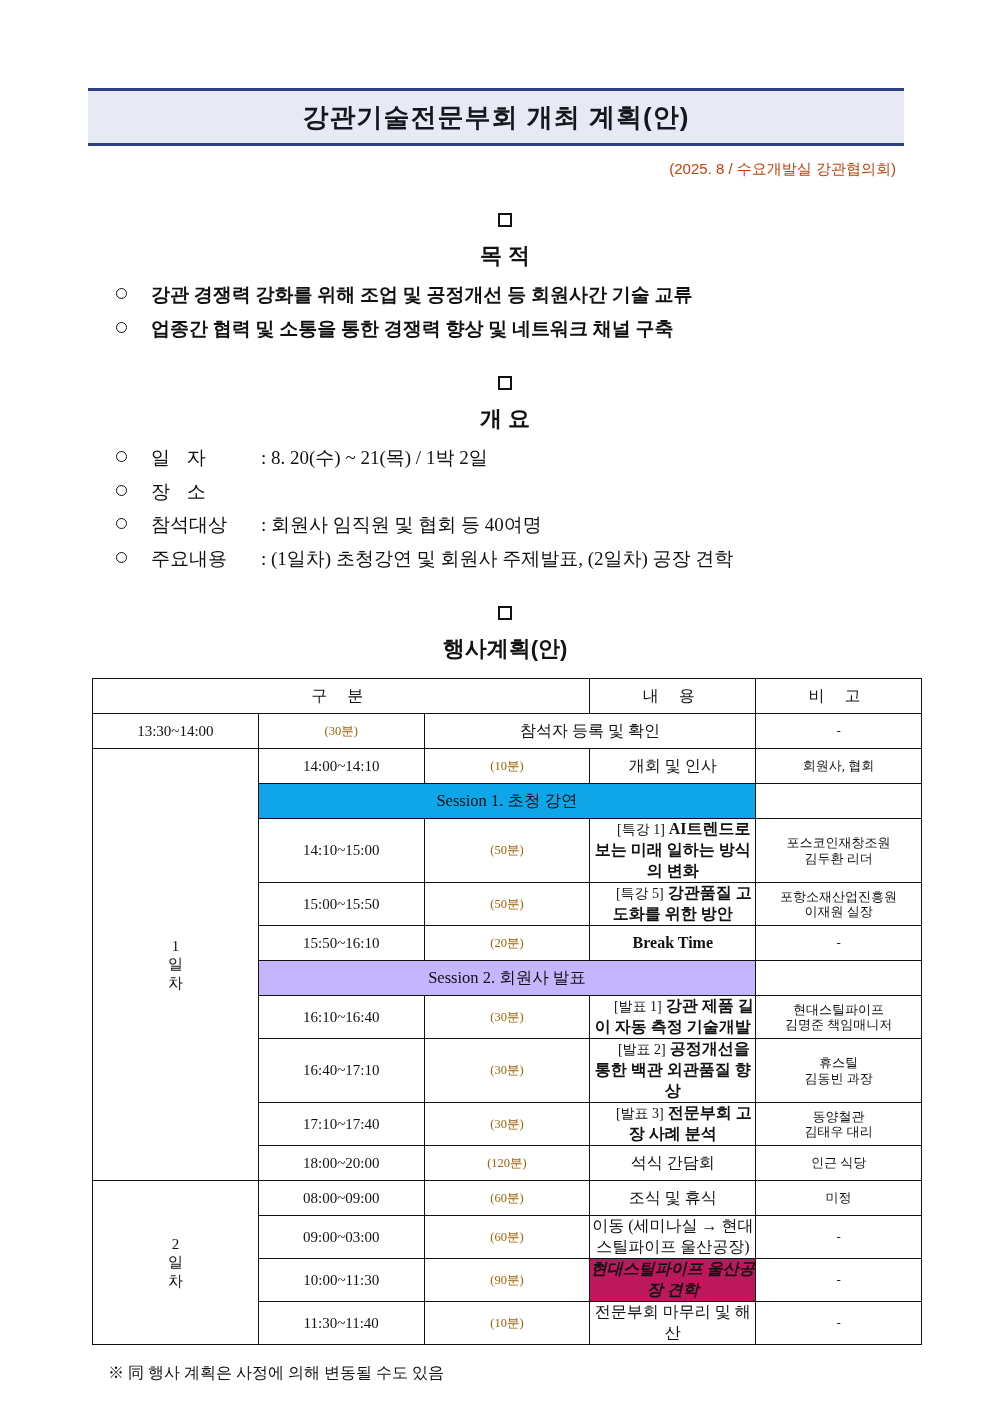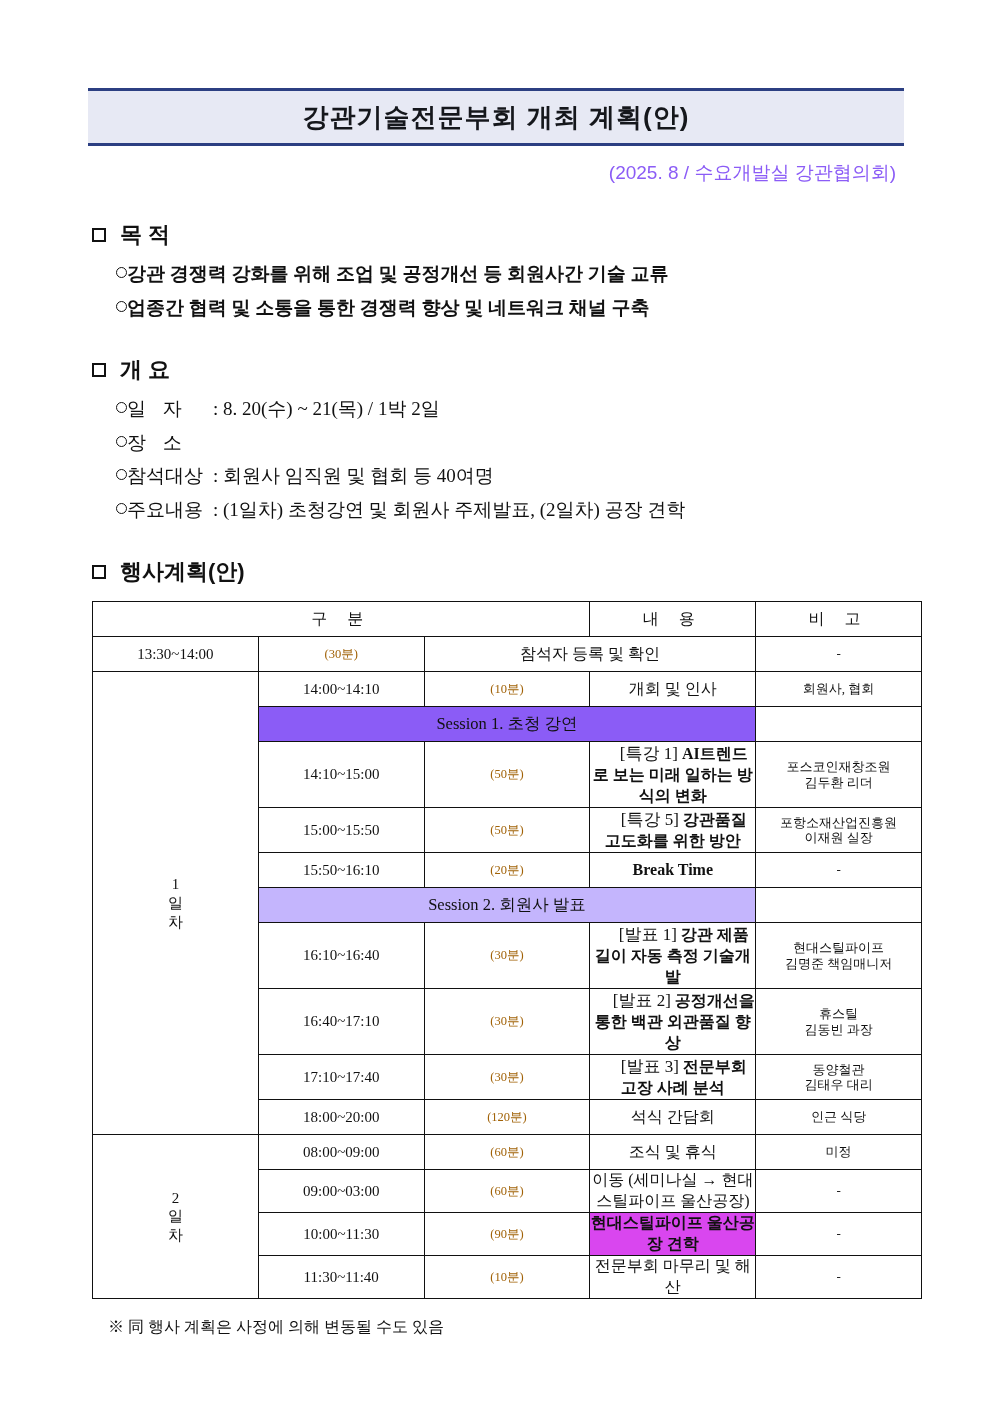--- a/index.html
+++ b/index.html
@@ -37,53 +37,54 @@
   .title-banner .title-text {
     font-family: "Liberation Sans", "DejaVu Sans", sans-serif;
     font-size: 26px;
     font-weight: bold;
     letter-spacing: 1px;
     color: #15171c;
   }
   .subtitle-row {
     margin: 14px 22px 0 0;
     text-align: right;
-    font-size: 19px;
+    font-size: 15px;
     font-family: "Liberation Sans", "DejaVu Sans", sans-serif;
-    color: #8b5cf6;
+    color: #c2410c;
   }
 
   
   .section {
     margin-top: 34px;
   }
   .section-heading {
     display: flex;
     align-items: center;
     gap: 14px;
     font-family: "Liberation Sans", "DejaVu Sans", sans-serif;
     font-size: 22px;
     font-weight: bold;
     color: #111111;
     margin-left: 18px;
+    flex-direction: column;
   }
   .sq {
     display: inline-block;
     width: 14px;
     height: 14px;
     border: 2px solid #111;
     box-sizing: border-box;
   }
   .bullet-list {
     margin: 10px 0 0 42px;
   }
   .bullet-row {
     display: flex;
     align-items: baseline;
-    gap: 0;
+    gap: 24px;
     margin-top: 6px;
     font-size: 19px;
     line-height: 1.45;
   }
   .circ {
     display: inline-block;
     width: 9px;
     height: 9px;
     border: 1.6px solid #111;
     border-radius: 50%;
@@ -138,34 +139,35 @@
   td.content {
     width: 430px;
     font-size: 16px;
   }
   td.remark {
     width: 148px;
     font-size: 13px;
     line-height: 1.2;
   }
   td.session {
-    background: #8b5cf6;
+    background: #0ea5e9;
     font-size: 16.5px;
     font-weight: normal;
   }
   td.session.blue {
     background: #c4b5fd;
   }
   td.highlight {
-    background: #d946ef;
+    background: #be185d;
     font-weight: bold;
+    font-style: italic;
   }
   td.bold { font-weight: bold; }
   .small-paren { font-size: 12.5px; }
-  .tag { font-size: 17px; margin-left: 22px; }
+  .tag { font-size: 14px; margin-left: 22px; }
 
   .footnote {
     margin: 18px 0 0 34px;
     font-size: 16px;
   }
 </style>
 </head>
 <body>
 
 <div class="page">

